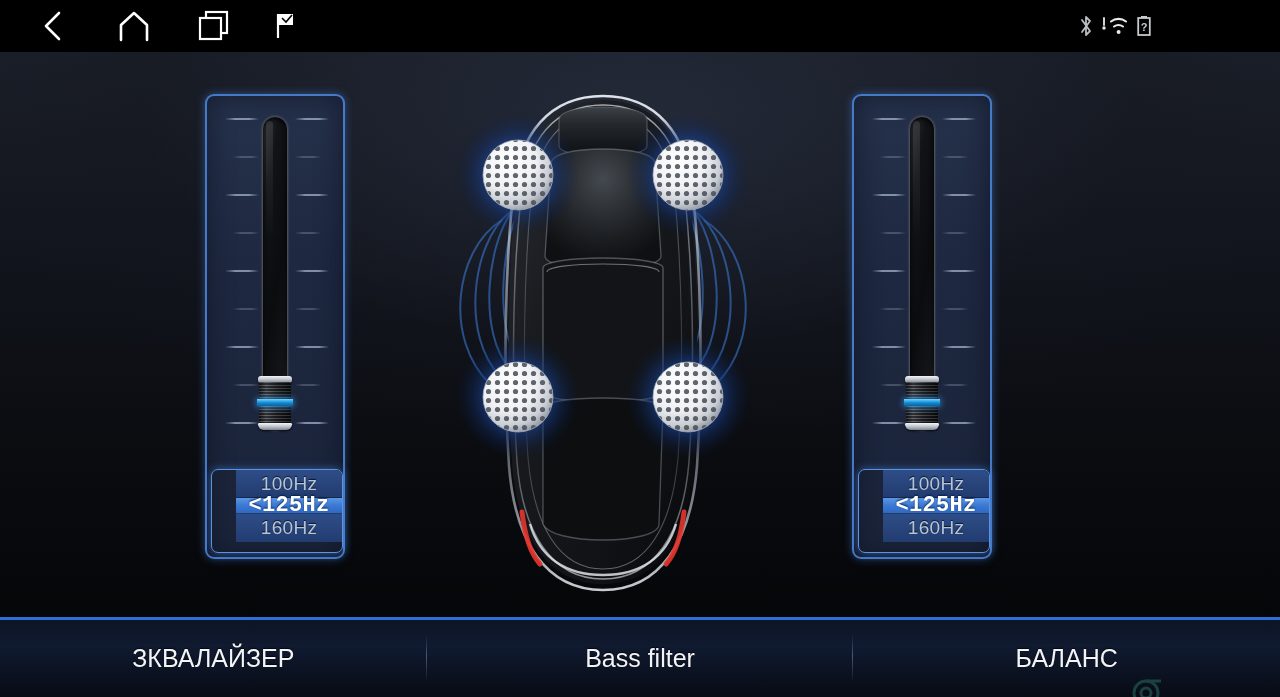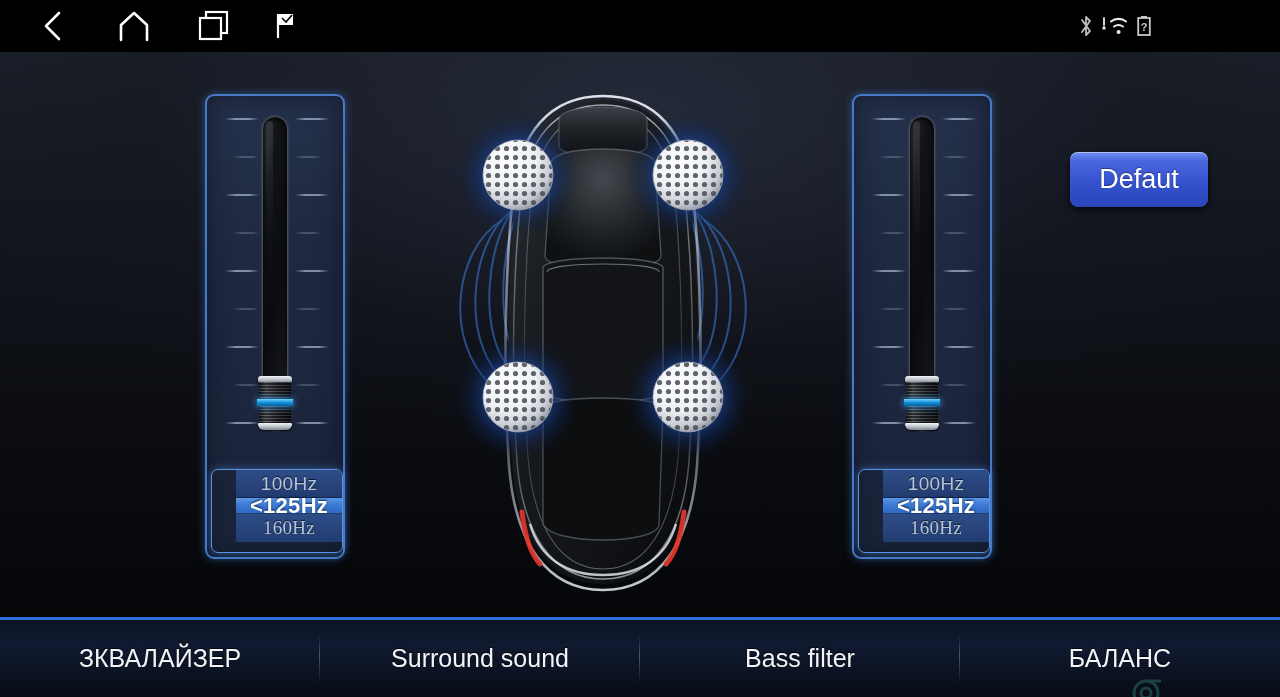--- a/index.html
+++ b/index.html
@@ -116,22 +116,23 @@
     font-size:19px; letter-spacing:0.3px;
     color:#b6c4d8; text-shadow:0 -1px 1px rgba(0,0,0,0.75);
     background:linear-gradient(180deg,#2e4d87 0%,#223c70 100%);
     border-bottom:1px solid rgba(10,25,55,0.7);
     margin-left:24px;
   }
   .freq.selected {
     color:#ffffff; font-size:22px; font-weight:bold; height:16px;
     background:linear-gradient(180deg,#5b97e6 0%,#3c7ad4 48%,#2f68c2 100%);
     text-shadow:0 -1px 2px rgba(0,20,60,0.85);
-  }
-  .freq:last-child { border-bottom:none;font-family:Liberation Serif, serif; }
+    font-family:Liberation Mono, monospace;
+  }
+  .freq:last-child { border-bottom:none; }
 
   
   #default-btn {
     position:absolute; left:1070px; top:100px; width:138px; height:55px;
     border-radius:8px; border:none;
     background:linear-gradient(180deg,#6e8ff0 0%, #4a66de 16%, #3350cc 60%, #2b46bb 100%);
     box-shadow:0 3px 6px rgba(0,0,0,0.75), inset 0 1px 0 rgba(255,255,255,0.45);
     color:#fff; font-size:27px; font-family:"Liberation Sans", sans-serif;
     cursor:pointer;
     text-shadow:0 -1px 1px rgba(0,0,0,0.4);
@@ -441,27 +442,25 @@
         </div>
       </div>
 
       <div class="freqlist">
         <div class="freq">100Hz</div>
         <div class="freq selected">&lt;125Hz</div>
         <div class="freq">160Hz</div>
       </div>
     </div>
 
-    <button id="default-btn">Defaut</button>
 
   </div>
 
   <div id="tabbar">
     <div class="tab">ЗКВАЛАЙЗЕР</div>
-    <div class="tab">Surround sound</div>
     <div class="tab">Bass filter</div>
     <div class="tab">БАЛАНС</div>
   </div>
 
   <svg id="watermark" viewBox="0 0 46 34">
     <circle cx="23" cy="22" r="12" fill="none" stroke="#2f7f72" stroke-width="3"></circle>
     <circle cx="23" cy="22" r="5" fill="none" stroke="#2f7f72" stroke-width="3"></circle>
     <path d="M23,10 L38,10" stroke="#2f7f72" stroke-width="3"></path>
   </svg>
 

